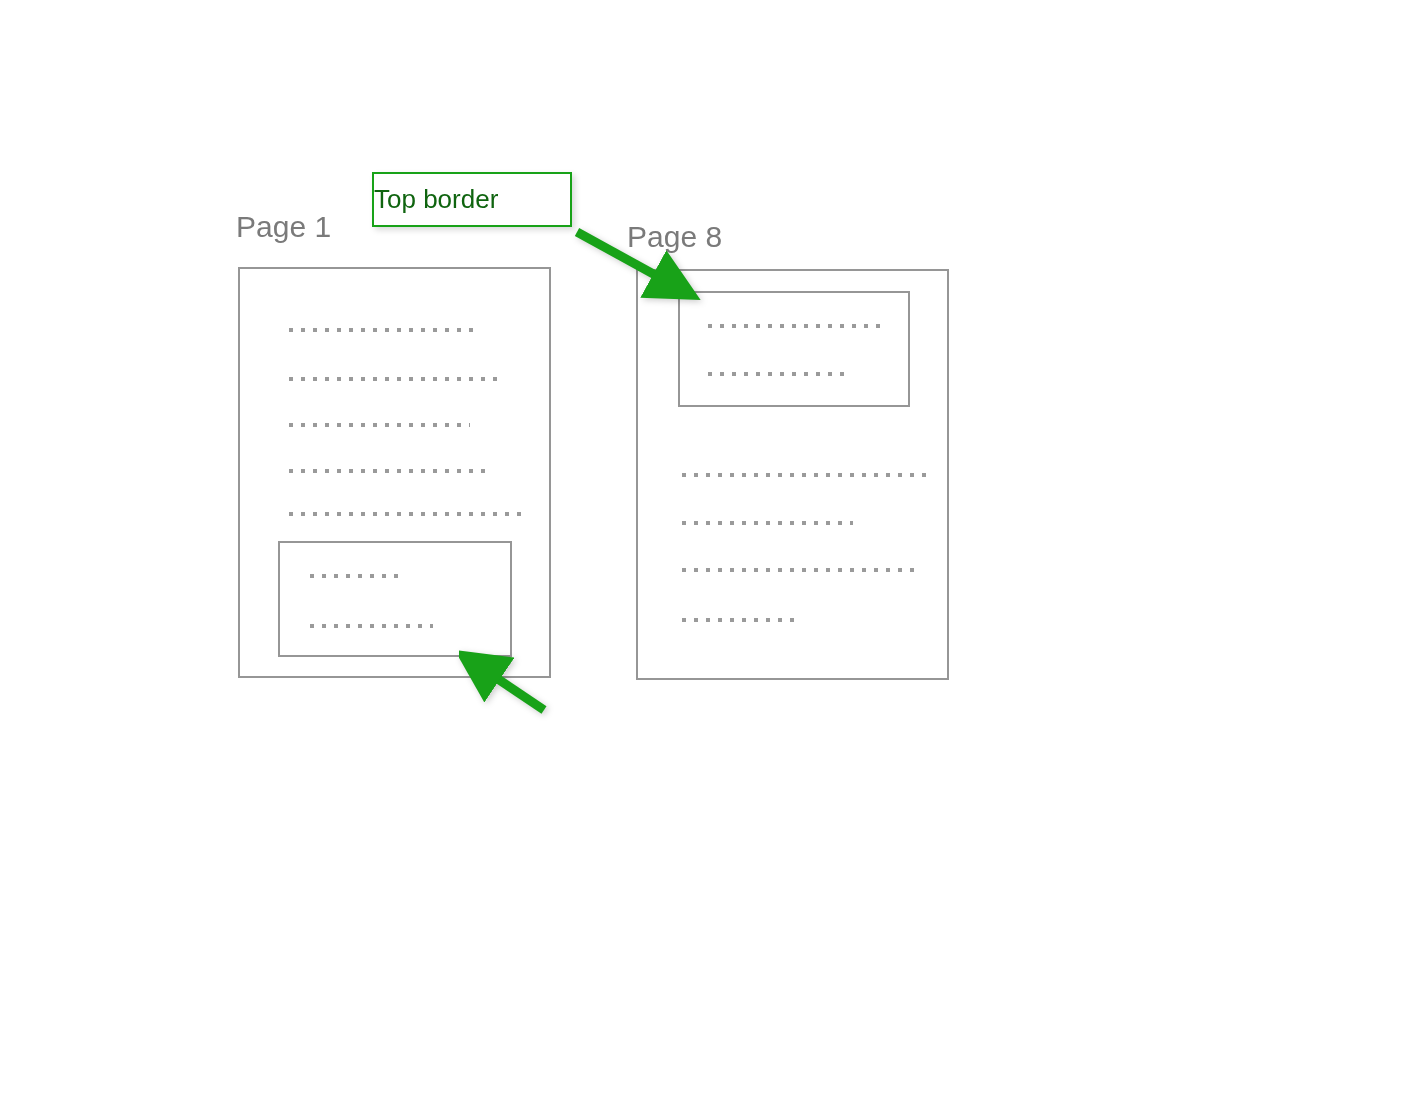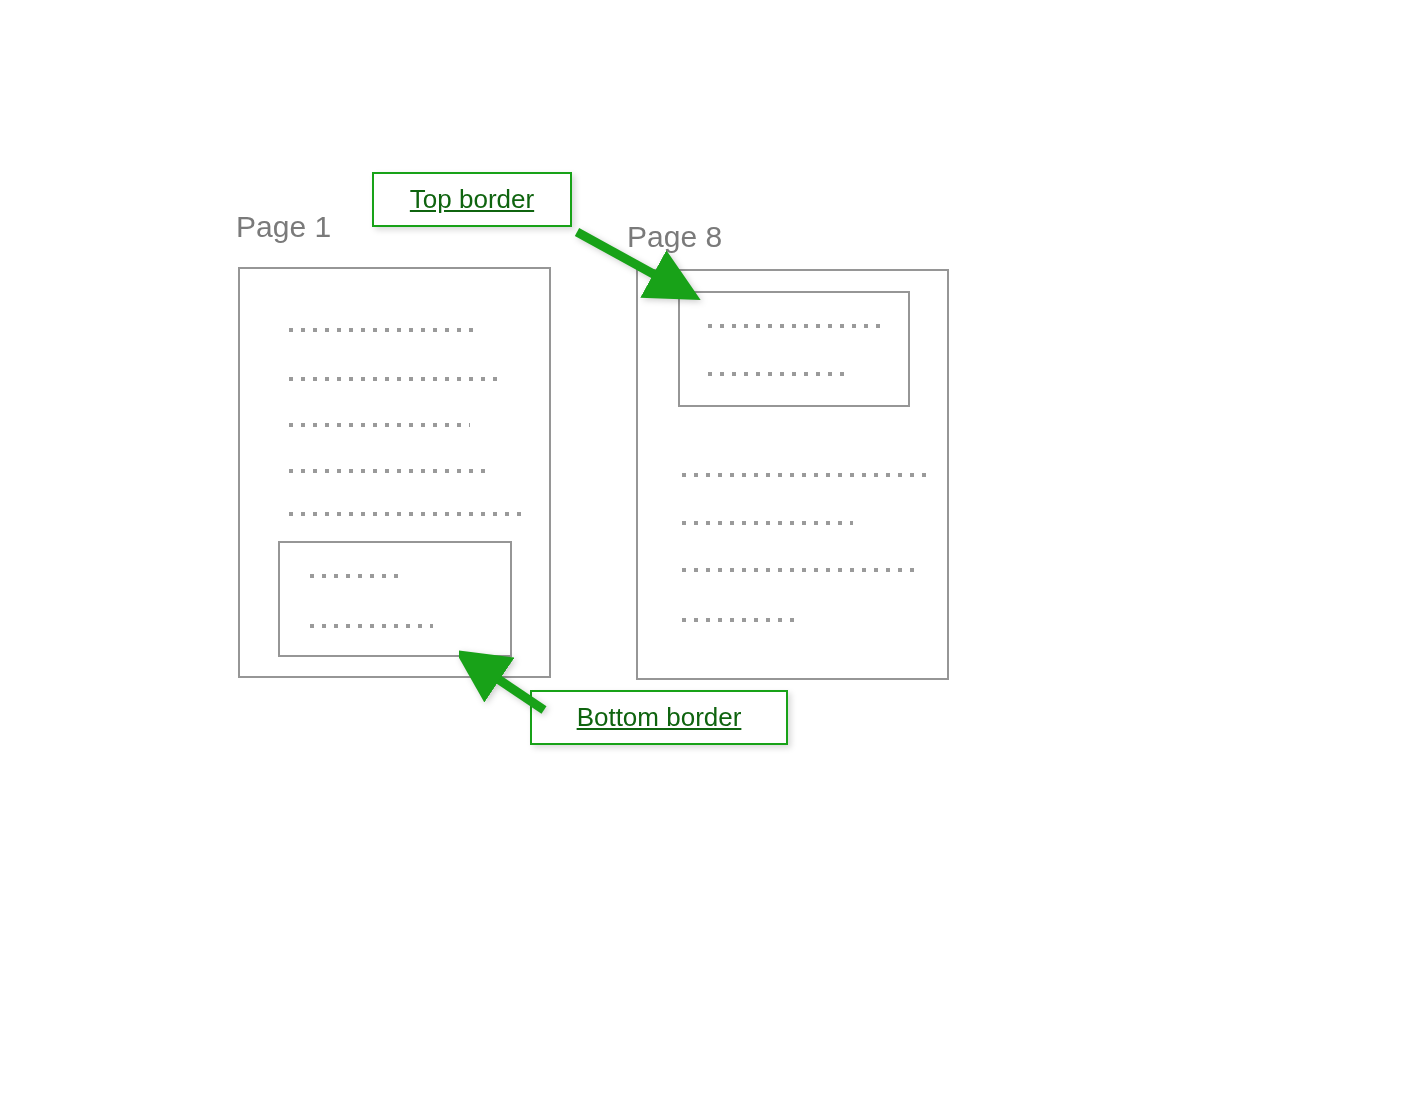--- a/index.html
+++ b/index.html
@@ -48,23 +48,22 @@
     }
     .callout-box {
       position: absolute;
       border: 2px solid #18a218;
       background: #ffffff;
       color: #0f640f;
       text-align: center;
       font-size: 26px;
       display: flex;
       align-items: center;
-      justify-content: center;
+      justify-content: flex-start;
       box-shadow: 3px 3px 6px rgba(0,0,0,0.15);
-      text-decoration: underline;
     }
     .arrow {
       position: absolute;
       filter: drop-shadow(2px 2px 3px rgba(0,0,0,0.2));
     }
   </style>
 </head>
 <body>
 
 <div class="container">
@@ -97,23 +96,20 @@
     <div class="dotted-line" style="left:40px; top:201px; width:250px;"></div>
     <div class="dotted-line" style="left:40px; top:249px; width:175px;"></div>
     <div class="dotted-line" style="left:40px; top:296px; width:240px;"></div>
     <div class="dotted-line" style="left:40px; top:346px; width:120px;"></div>
   </div>
 
   <div class="callout-box" style="left:358px; top:172px; width:200px; height:55px;">
     <span>Top border</span>
   </div>
 
-  <div class="callout-box" style="left:516px; top:690px; width:258px; height:55px;">
-    <span>Bottom border</span>
-  </div>
 
   <svg class="arrow" style="left:558px; top:227px; width:130px; height:80px;" viewBox="0 0 130 80">
     <defs>
       <marker id="arrowhead1" markerWidth="6" markerHeight="6" refX="3" refY="3" orient="auto">
         <polygon points="0 0, 6 3, 0 6" fill="#18a218"></polygon>
       </marker>
     </defs>
     <line x1="5" y1="5" x2="105" y2="60" stroke="#18a218" stroke-width="9" marker-end="url(#arrowhead1)"></line>
   </svg>
 

